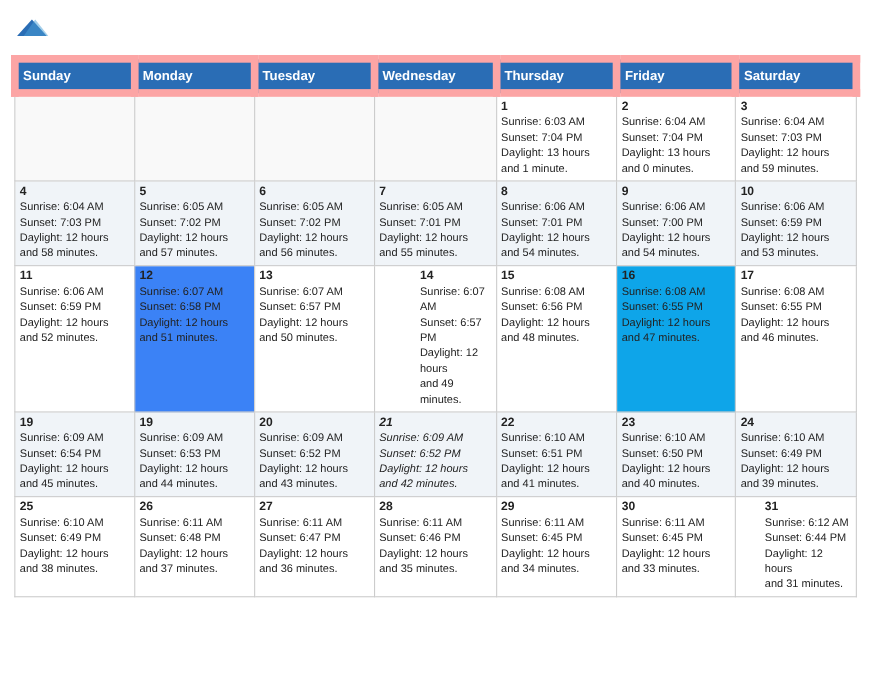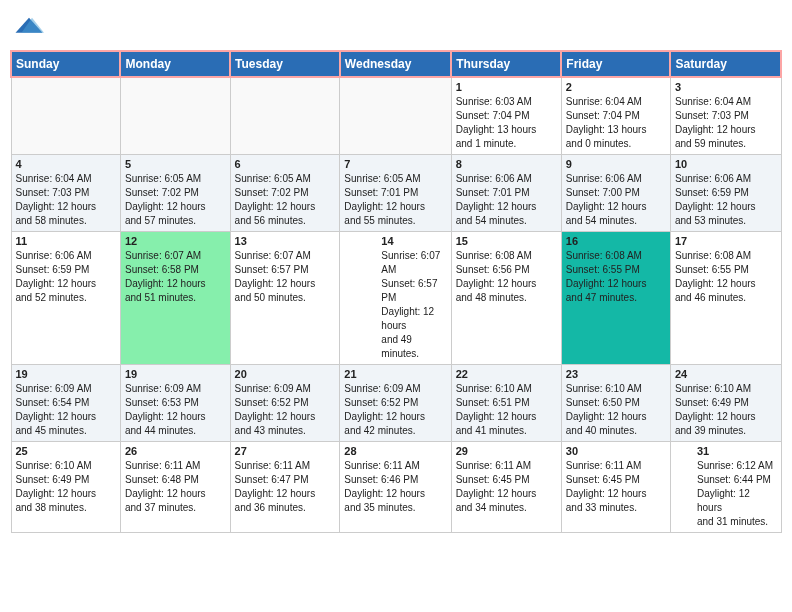--- a/index.html
+++ b/index.html
@@ -46,21 +46,21 @@
     .calendar {
       width: 100%;
       border-collapse: collapse;
     }
     .calendar th {
       background: #2a6db5;
       color: #fff;
       font-size: 12px;
       font-weight: bold;
       padding: 5px 4px;
-      border: 2px solid #fca5a5;
+      border: 7px solid #fca5a5;
       text-align: left;
     }
     .calendar td {
       border: 1px solid #ccc;
       vertical-align: top;
       padding: 3px 4px;
       width: 113px;
       min-height: 70px;
       font-size: 9.5px;
       color: #222;
@@ -200,21 +200,21 @@
         </td>
       </tr>
       <tr>
         <td style="background: rgb(255, 255, 255);">
           <span class="day-num">11</span>
           <div class="day-info" style="white-space: pre-line;">Sunrise: 6:06 AM
 Sunset: 6:59 PM
 Daylight: 12 hours
 and 52 minutes.</div>
         </td>
-        <td style="background: #86efac; margin-top: 27px;">
+        <td style="background: #3b82f6; margin-top: 27px;">
           <span class="day-num">12</span>
           <div class="day-info" style="white-space: pre-line;">Sunrise: 6:07 AM
 Sunset: 6:58 PM
 Daylight: 12 hours
 and 51 minutes.</div>
         </td>
         <td style="background: rgb(255, 255, 255);">
           <span class="day-num">13</span>
           <div class="day-info" style="white-space: pre-line;">Sunrise: 6:07 AM
 Sunset: 6:57 PM
@@ -228,21 +228,21 @@
 Daylight: 12 hours
 and 49 minutes.</div>
         </td>
         <td style="background: rgb(255, 255, 255);">
           <span class="day-num">15</span>
           <div class="day-info" style="white-space: pre-line;">Sunrise: 6:08 AM
 Sunset: 6:56 PM
 Daylight: 12 hours
 and 48 minutes.</div>
         </td>
-        <td style="background: #14b8a6; margin-top: 12px;">
+        <td style="background: #0ea5e9; margin-top: 12px;">
           <span class="day-num">16</span>
           <div class="day-info" style="white-space: pre-line;">Sunrise: 6:08 AM
 Sunset: 6:55 PM
 Daylight: 12 hours
 and 47 minutes.</div>
         </td>
         <td style="background: rgb(255, 255, 255); margin-top: 20px;">
           <span class="day-num">17</span>
           <div class="day-info" style="white-space: pre-line;">Sunrise: 6:08 AM
 Sunset: 6:55 PM
@@ -265,21 +265,21 @@
 Daylight: 12 hours
 and 44 minutes.</div>
         </td>
         <td style="background: rgb(240, 244, 248);">
           <span class="day-num">20</span>
           <div class="day-info" style="white-space: pre-line;">Sunrise: 6:09 AM
 Sunset: 6:52 PM
 Daylight: 12 hours
 and 43 minutes.</div>
         </td>
-        <td style="background: rgb(240, 244, 248);">
+        <td style="background: rgb(240, 244, 248); font-style: italic;">
           <span class="day-num">21</span>
           <div class="day-info" style="white-space: pre-line;">Sunrise: 6:09 AM
 Sunset: 6:52 PM
 Daylight: 12 hours
 and 42 minutes.</div>
         </td>
         <td style="background: rgb(240, 244, 248);">
           <span class="day-num">22</span>
           <div class="day-info" style="white-space: pre-line;">Sunrise: 6:10 AM
 Sunset: 6:51 PM

